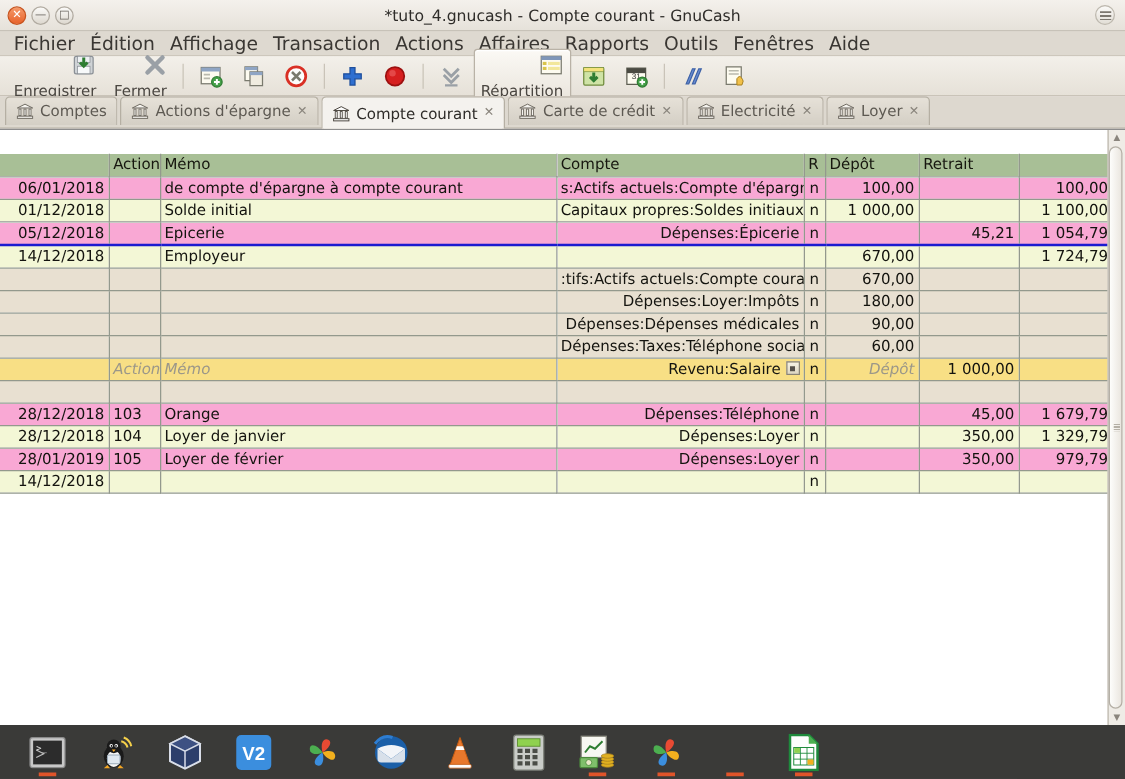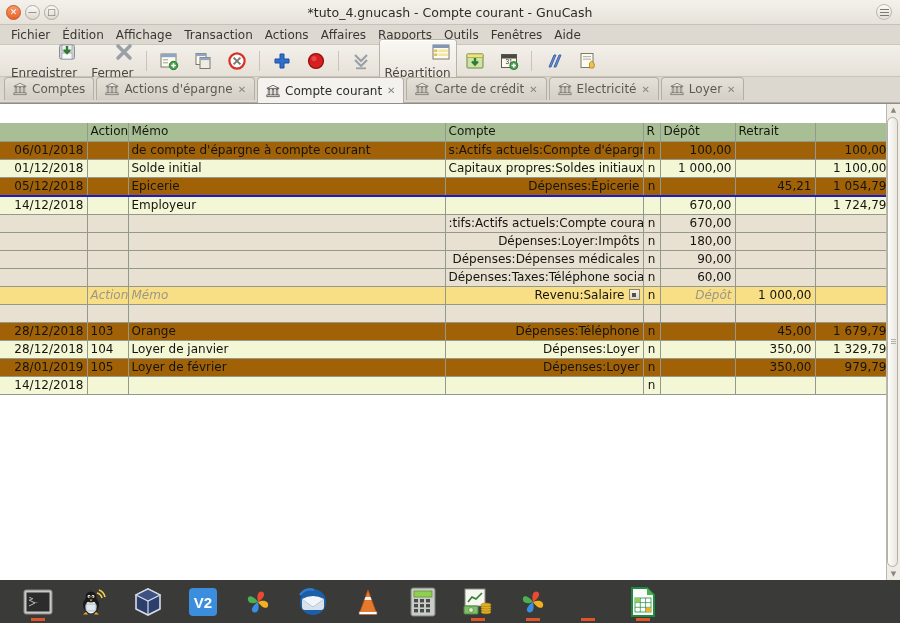--- a/index.html
+++ b/index.html
@@ -57,21 +57,21 @@
 
   
   #menubar {
     height: 20px; flex: 0 0 20px;
     background: #ded9d0;
     display: flex; align-items: center;
     padding-left: 5px;
     border-bottom: 1px solid #cdc7bc;
   }
   #menubar .mi {
-    font-size: 12px; color: #3a3733;
+    font-size: 15px; color: #3a3733;
     padding: 1px 6px; white-space: nowrap;
   }
 
   
   #toolbar {
     height: 32px; flex: 0 0 32px;
     background: linear-gradient(to bottom,#f3f0ea,#e6e1d8);
     border-bottom: 1px solid #c9c3b8;
     display: flex; align-items: center; padding-left: 5px; gap: 2px;
   }
@@ -148,21 +148,21 @@
   
   col.c-date   { width: 87px; }
   col.c-action { width: 41px; }
   col.c-memo   { width: 317px; }
   col.c-compte { width: 198px; }
   col.c-r      { width: 17px; }
   col.c-dep    { width: 75px; }
   col.c-ret    { width: 80px; }
   col.c-sol    { width: 75px; }
 
-  .r-green  td { background: #a16207; }
+  .r-green  td { background: #f9a8d4; }
   .r-yellow td { background: #f3f7d6; }
   .r-split  td { background: #e8e0d1; }
   .r-edit   td { background: #f8df85; }
   .r-blank  td { background: #e8e0d1; }
 
   .num  { text-align: right; }
   .cmpt { text-align: right; }
   .date { text-align: right; padding-right: 6px; }
   .rcol { text-align: center; }
   .ph   { color: #9b9789; font-style: italic; }

